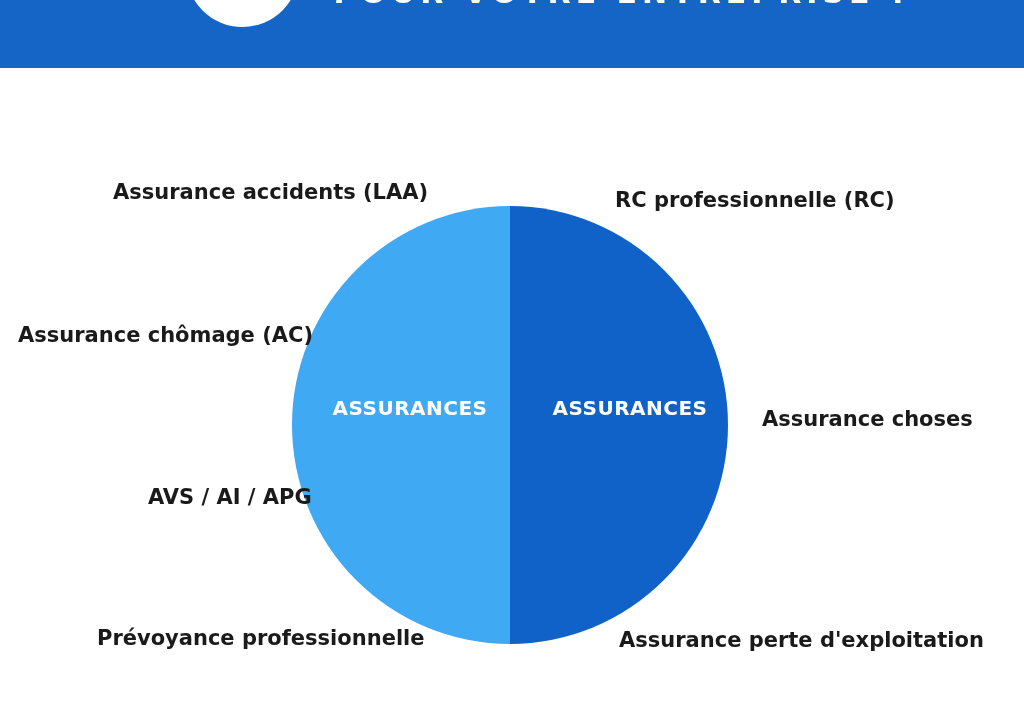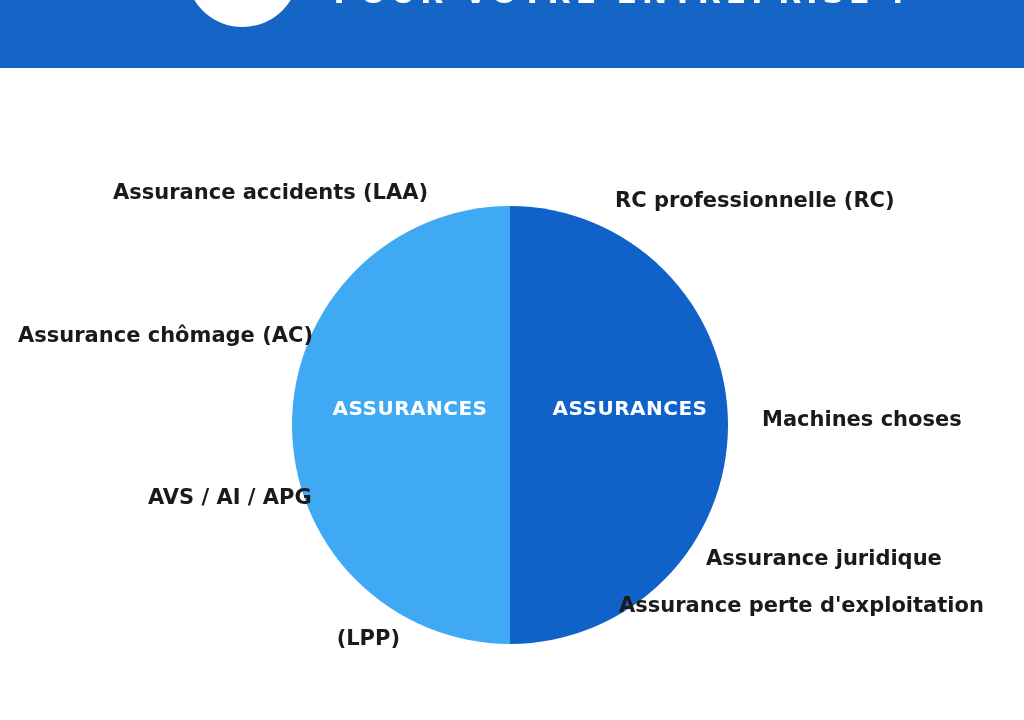--- a/index.html
+++ b/index.html
@@ -86,21 +86,21 @@
   }
   .label-laa       { left: 113px; top: 179px; }
   .label-rc        { left: 615px; top: 179px; margin-top: 8px; }
   .label-machines  { left: 702px; top: 259px; }
   .label-chomage   { left: 18px;  top: 314px; margin-top: 8px; }
   .label-choses    { left: 762px; top: 406px; }
   .label-avs       { left: 148px; top: 484px; }
   .label-juridique { left: 706px; top: 545px; }
   .label-lpp       { left: 97px;  top: 624px; width: 303px; text-align: right; line-height: 29px; }
   .label-lpp span  { display: block; }
-  .label-perte     { left: 619px; top: 592px; }
+  .label-perte     { left: 619px; top: 627px; }
 </style>
 </head>
 <body>
 
 <div class="page">
 
   <div class="header">
     <div class="logo-circle"></div>
     <div class="header-title">POUR VOTRE ENTREPRISE ?</div>
   </div>
@@ -115,21 +115,20 @@
   </div>
 
   <div class="center-label right">
     <div>ASSURANCES</div>
   </div>
 
   <div class="label label-laa">Assurance accidents (LAA)</div>
   <div class="label label-chomage">Assurance chômage (AC)</div>
   <div class="label label-avs">AVS / AI / APG</div>
   <div class="label label-lpp">
-    <span>(LPP)</span>
+    <span>Prévoyance professionnelle</span>
   </div>
 
   <div class="label label-rc">RC professionnelle (RC)</div>
-  <div class="label label-choses">Machines choses</div>
-  <div class="label label-juridique">Assurance juridique</div>
+  <div class="label label-choses">Assurance choses</div>
   <div class="label label-perte">Assurance perte d'exploitation</div>
 
 </div>
 
 </body></html>

